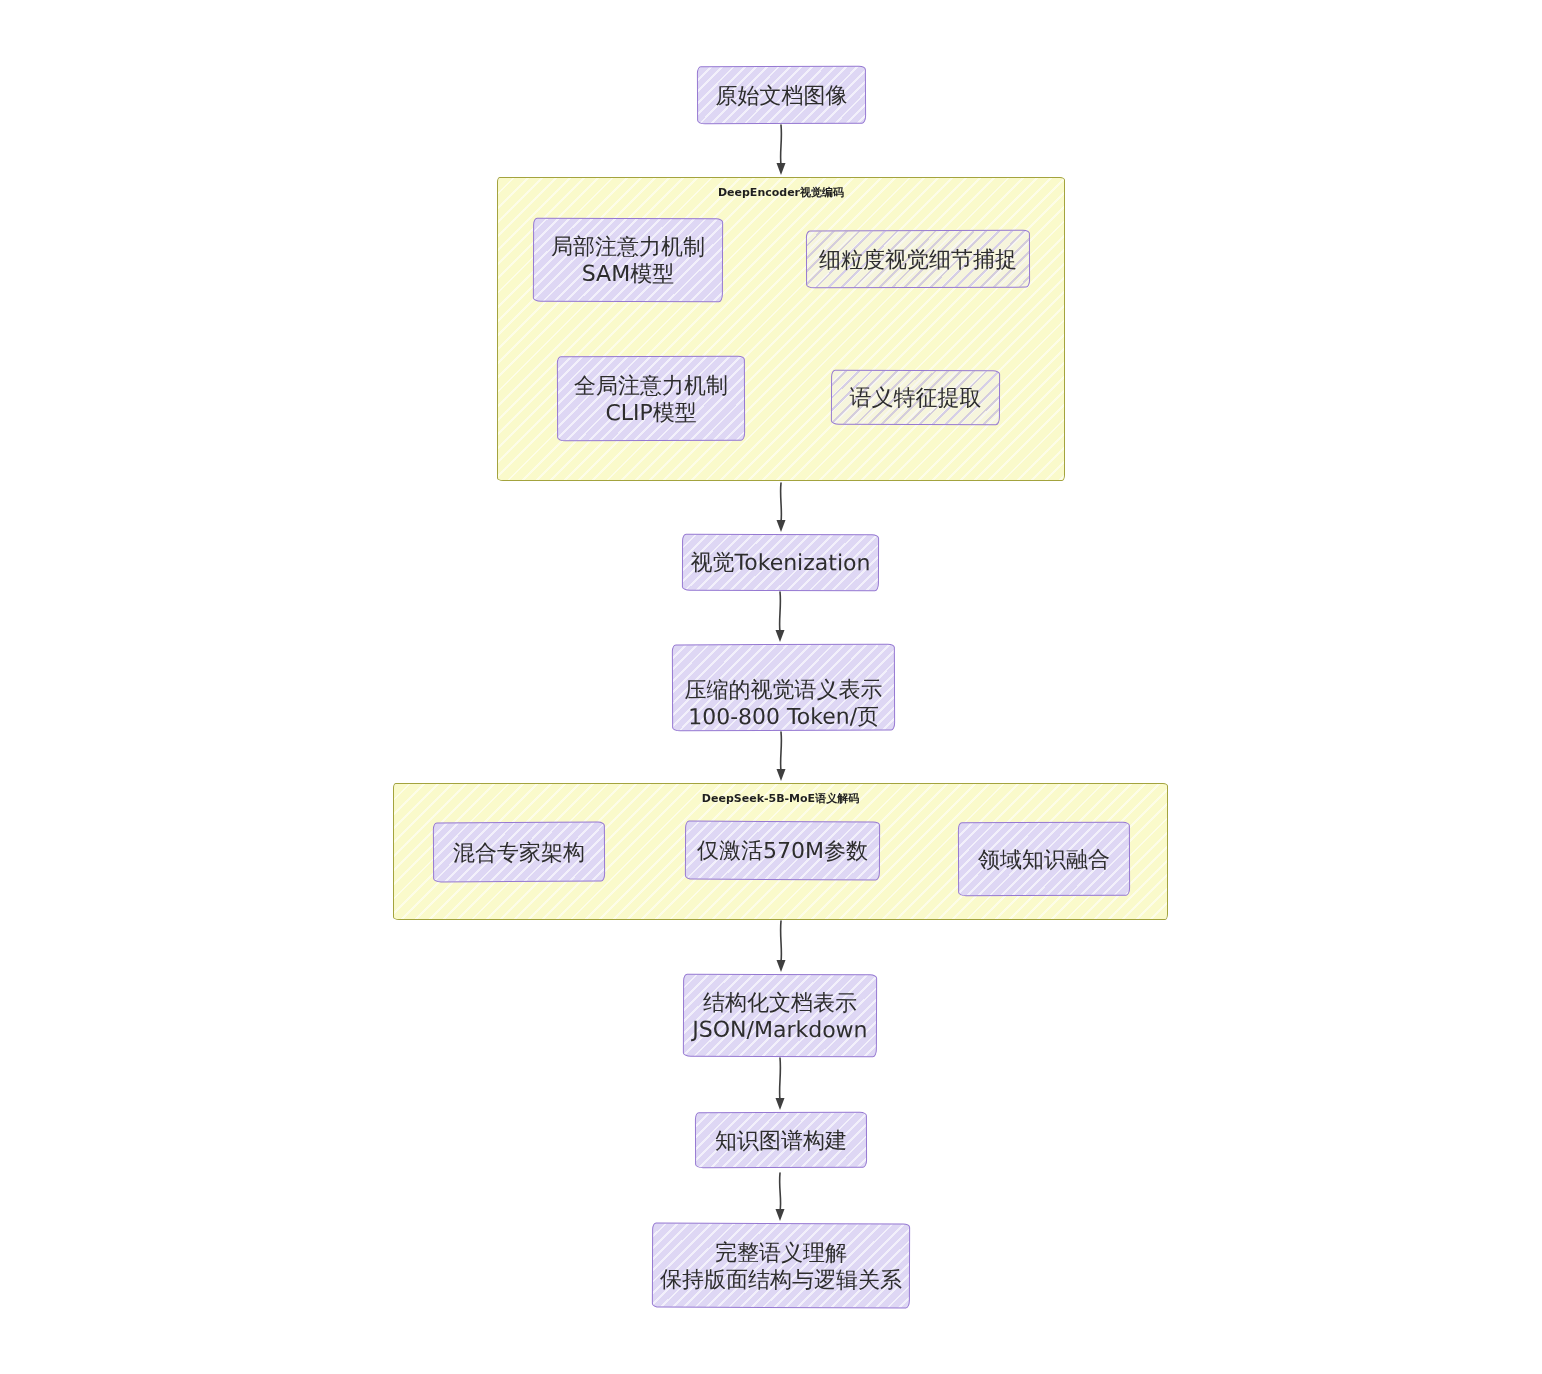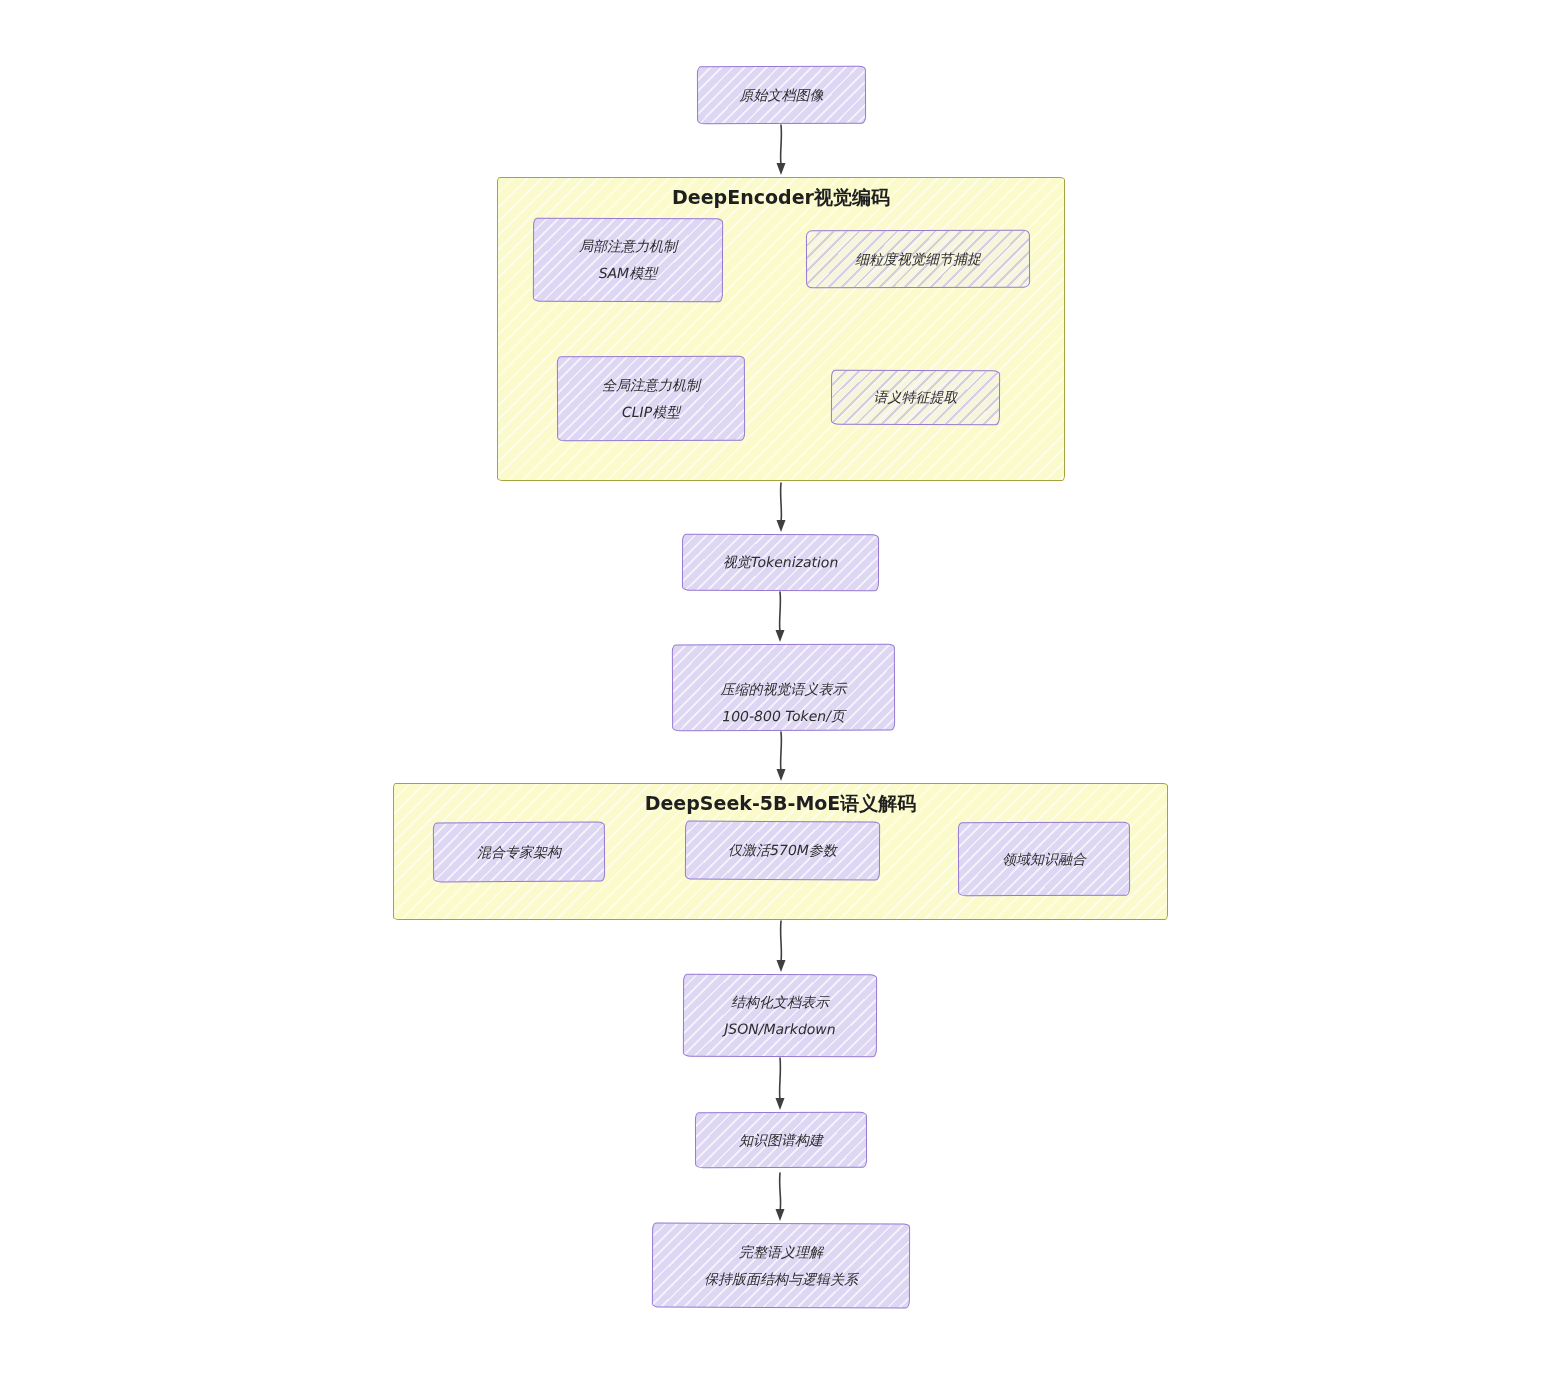--- a/index.html
+++ b/index.html
@@ -12,51 +12,50 @@
 
   
   .node {
     position:absolute; box-sizing:border-box;
     border:1.6px solid var(--node-border,#9679d2);
     border-radius:4px 7px 4px 8px / 7px 4px 8px 4px;
     background:
       repeating-linear-gradient(135deg, rgba(255,255,255,0.62) 0px, rgba(255,255,255,0.62) 2px, rgba(255,255,255,0) 2px, rgba(255,255,255,0) 8px),
       var(--node-fill,#ded7f4);
     display:flex; flex-direction:column; align-items:center; justify-content:center;
-    font-size:14px; line-height:27px; text-align:center;
+    font-size:22px; line-height:27px; text-align:center;
     color:var(--text,#2d2d2d);
-    font-style:italic;
   }
   
   .node.light {
     background:
       repeating-linear-gradient(135deg, rgba(168,152,224,0.42) 0px, rgba(168,152,224,0.42) 2px, rgba(255,255,255,0.10) 2px, rgba(255,255,255,0.10) 9px),
       rgba(236,231,251,0.30);
   }
 
   
   .group {
     position:absolute; box-sizing:border-box;
     border:1.8px solid var(--container-border,#a3a33e);
     border-radius:3px 5px 3px 6px / 5px 3px 6px 3px;
     background:
       repeating-linear-gradient(135deg, rgba(255,255,255,0.55) 0px, rgba(255,255,255,0.55) 2px, rgba(255,255,255,0) 2px, rgba(255,255,255,0) 10px),
       var(--container-fill,#fafacb);
   }
   .group-title {
     position:absolute; top:7px; left:0; right:0;
-    text-align:center; font-weight:bold; font-size:19px;
+    text-align:center; font-weight:bold; font-size:11px;
     color:var(--title,#1f1f1f);
   }
 
   
   .n-source         { left:697px;  top:66px;   width:169px; height:58px;  transform:rotate(-0.25deg); }
   .g-encoder        { left:497px;  top:177px;  width:568px; height:304px; }
   .n-sam            { left:533px;  top:218px;  width:190px; height:84px;  transform:rotate(0.2deg); }
-  .n-fine-detail    { left:806px;  top:230px;  width:224px; height:58px;  transform:rotate(-0.2deg);border-radius:6px; }
+  .n-fine-detail    { left:806px;  top:230px;  width:224px; height:58px;  transform:rotate(-0.2deg); }
   .n-clip           { left:557px;  top:356px;  width:188px; height:85px;  transform:rotate(-0.2deg); }
   .n-semantic       { left:831px;  top:370px;  width:169px; height:55px;  transform:rotate(0.25deg); }
   .n-token          { left:682px;  top:534px;  width:197px; height:57px;  transform:rotate(0.2deg); }
   .n-compressed     { left:672px;  top:644px;  width:223px; height:87px;  transform:rotate(-0.2deg);justify-content:flex-end; }
   .g-decoder        { left:393px;  top:783px;  width:775px; height:137px; }
   .n-moe            { left:433px;  top:822px;  width:172px; height:60px;  transform:rotate(-0.3deg); }
   .n-active         { left:685px;  top:821px;  width:195px; height:59px;  transform:rotate(0.25deg); }
   .n-fusion         { left:958px;  top:822px;  width:172px; height:74px;  transform:rotate(-0.2deg); }
   .n-structured     { left:683px;  top:974px;  width:194px; height:83px;  transform:rotate(0.2deg); }
   .n-kg             { left:695px;  top:1112px; width:172px; height:56px;  transform:rotate(-0.2deg); }

